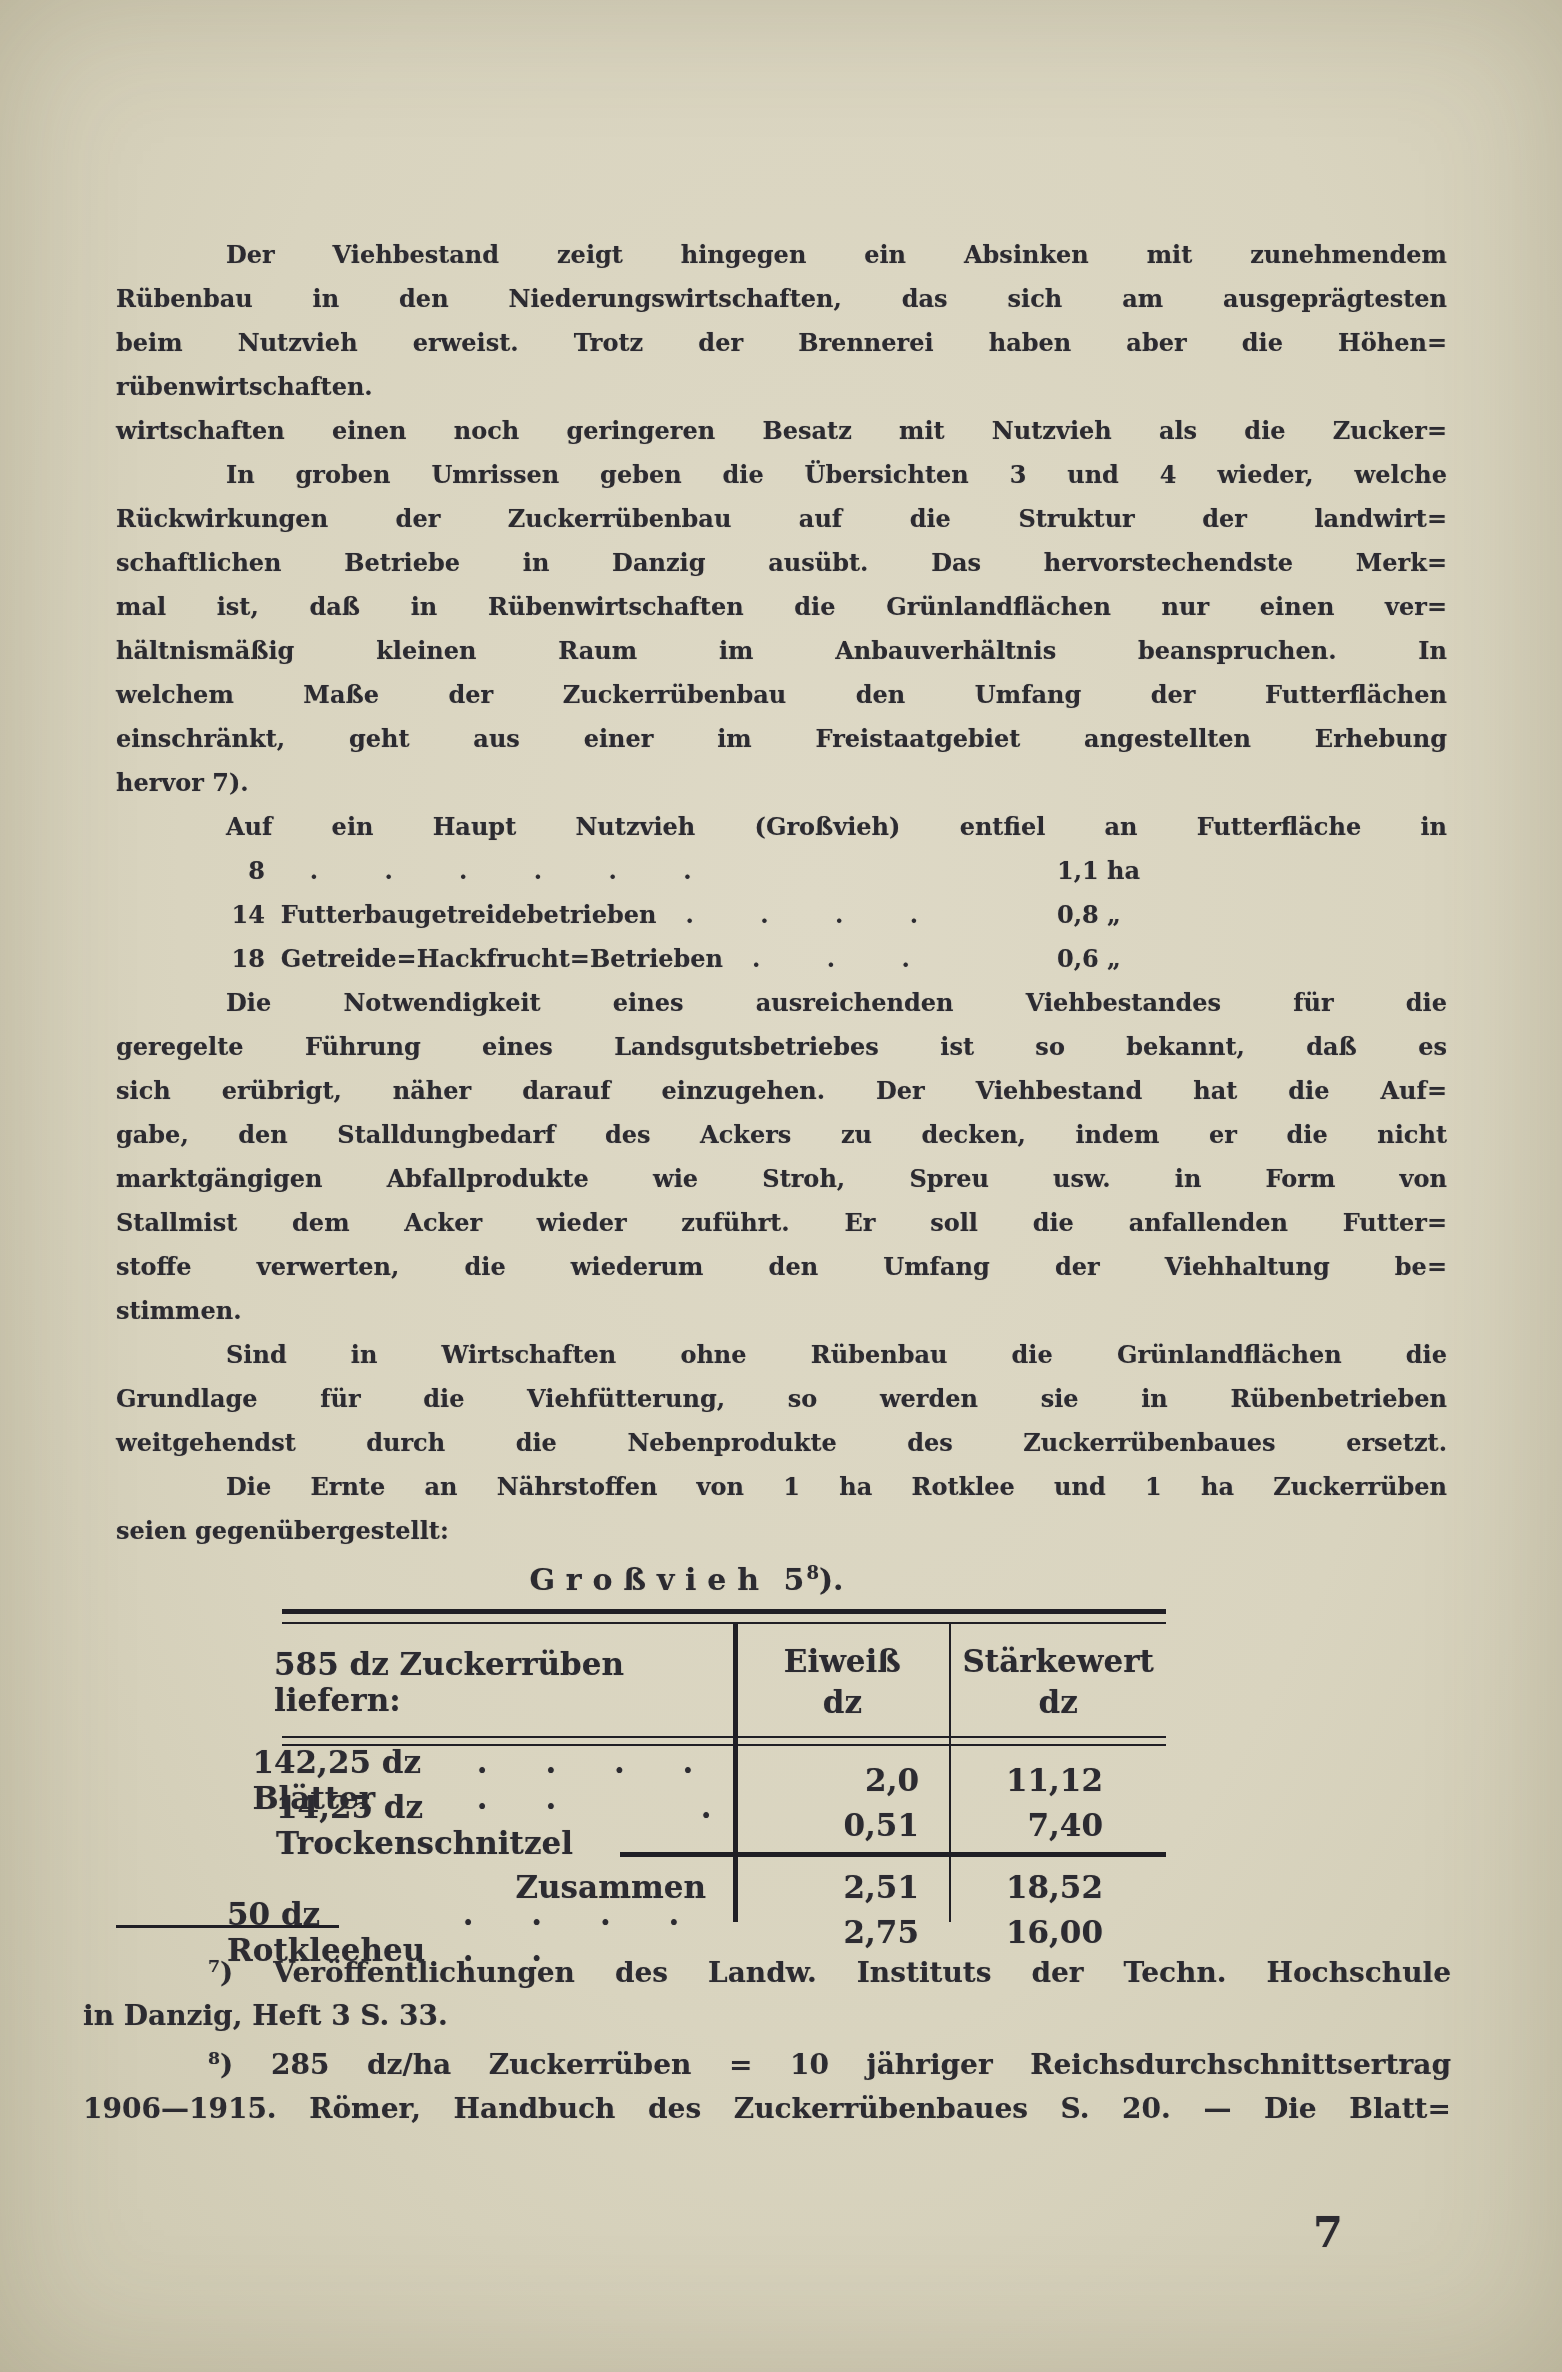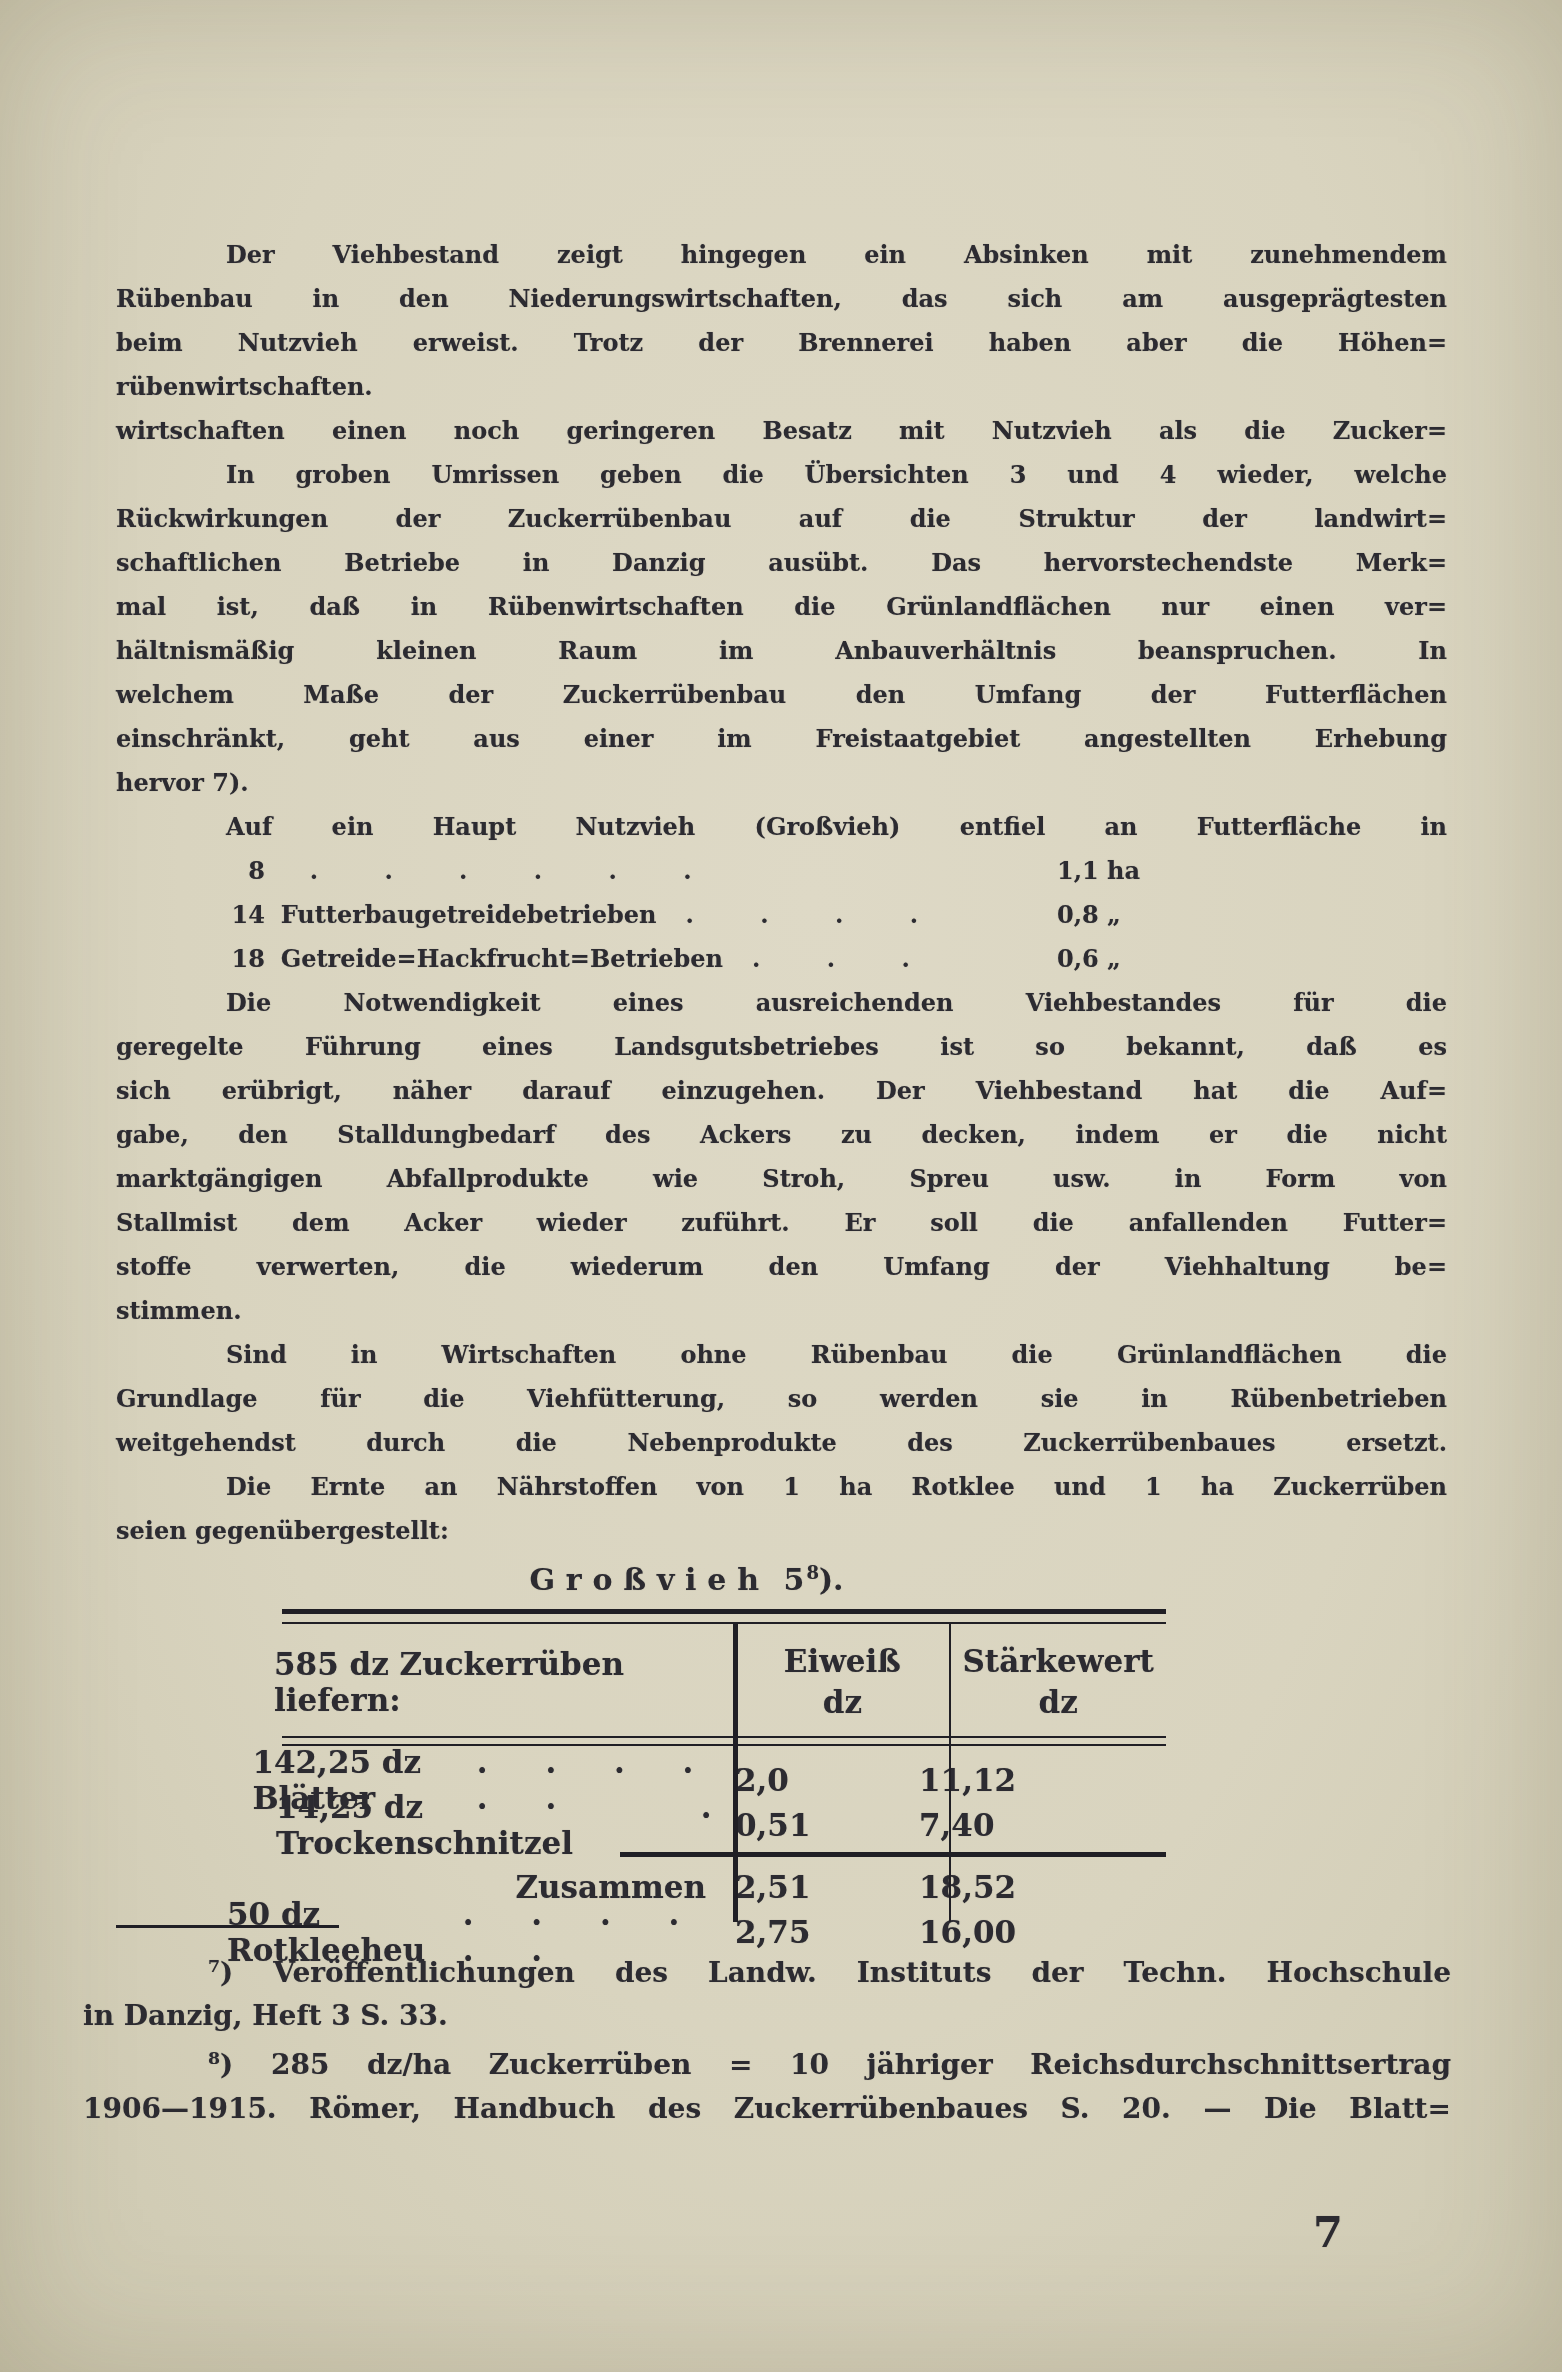--- a/index.html
+++ b/index.html
@@ -63,21 +63,21 @@
   .rule-light{height:2px;background:var(--rule);}
   .gap6{margin-top:5.9px;}
   .gap8{margin-top:7.8px;}
   .thead{display:flex;align-items:center;height:112px;padding-top:3.9px;}
   .th1{width:510px;padding-left:49px;}
   .th2,.th3{width:216px;text-align:center;line-height:41px;}
   #table-rows{position:relative;padding-top:11.8px;}
   .trow{display:flex;align-items:center;height:45px;}
   .td1{width:510px;display:flex;align-items:baseline;}
   .td1 .leader{margin-left:17.6px;letter-spacing:23.5px;}
-  .td2,.td3{width:184px;text-align:left;}
+  .td2,.td3{width:184px;text-align:right;}
   .trow[data-row-index="0"] .td1{padding-left:27.4px;}
   .trow[data-row-index="1"] .td1{padding-left:51px;}
   .trow[data-row-index="3"] .td1{padding-left:2px;}
   .trow.total .td1{display:block;text-align:right;padding-right:29px;}
   .total-rule{height:4.9px;background:var(--rule);margin:4.9px 0 6.9px 395px;width:546px;}
   .vrule{position:absolute;top:14.7px;background:var(--rule);}
   .vrule.v1{left:508px;width:4.9px;height:298px;}
   .vrule.v2{left:724px;width:2px;height:298px;}
 
   

